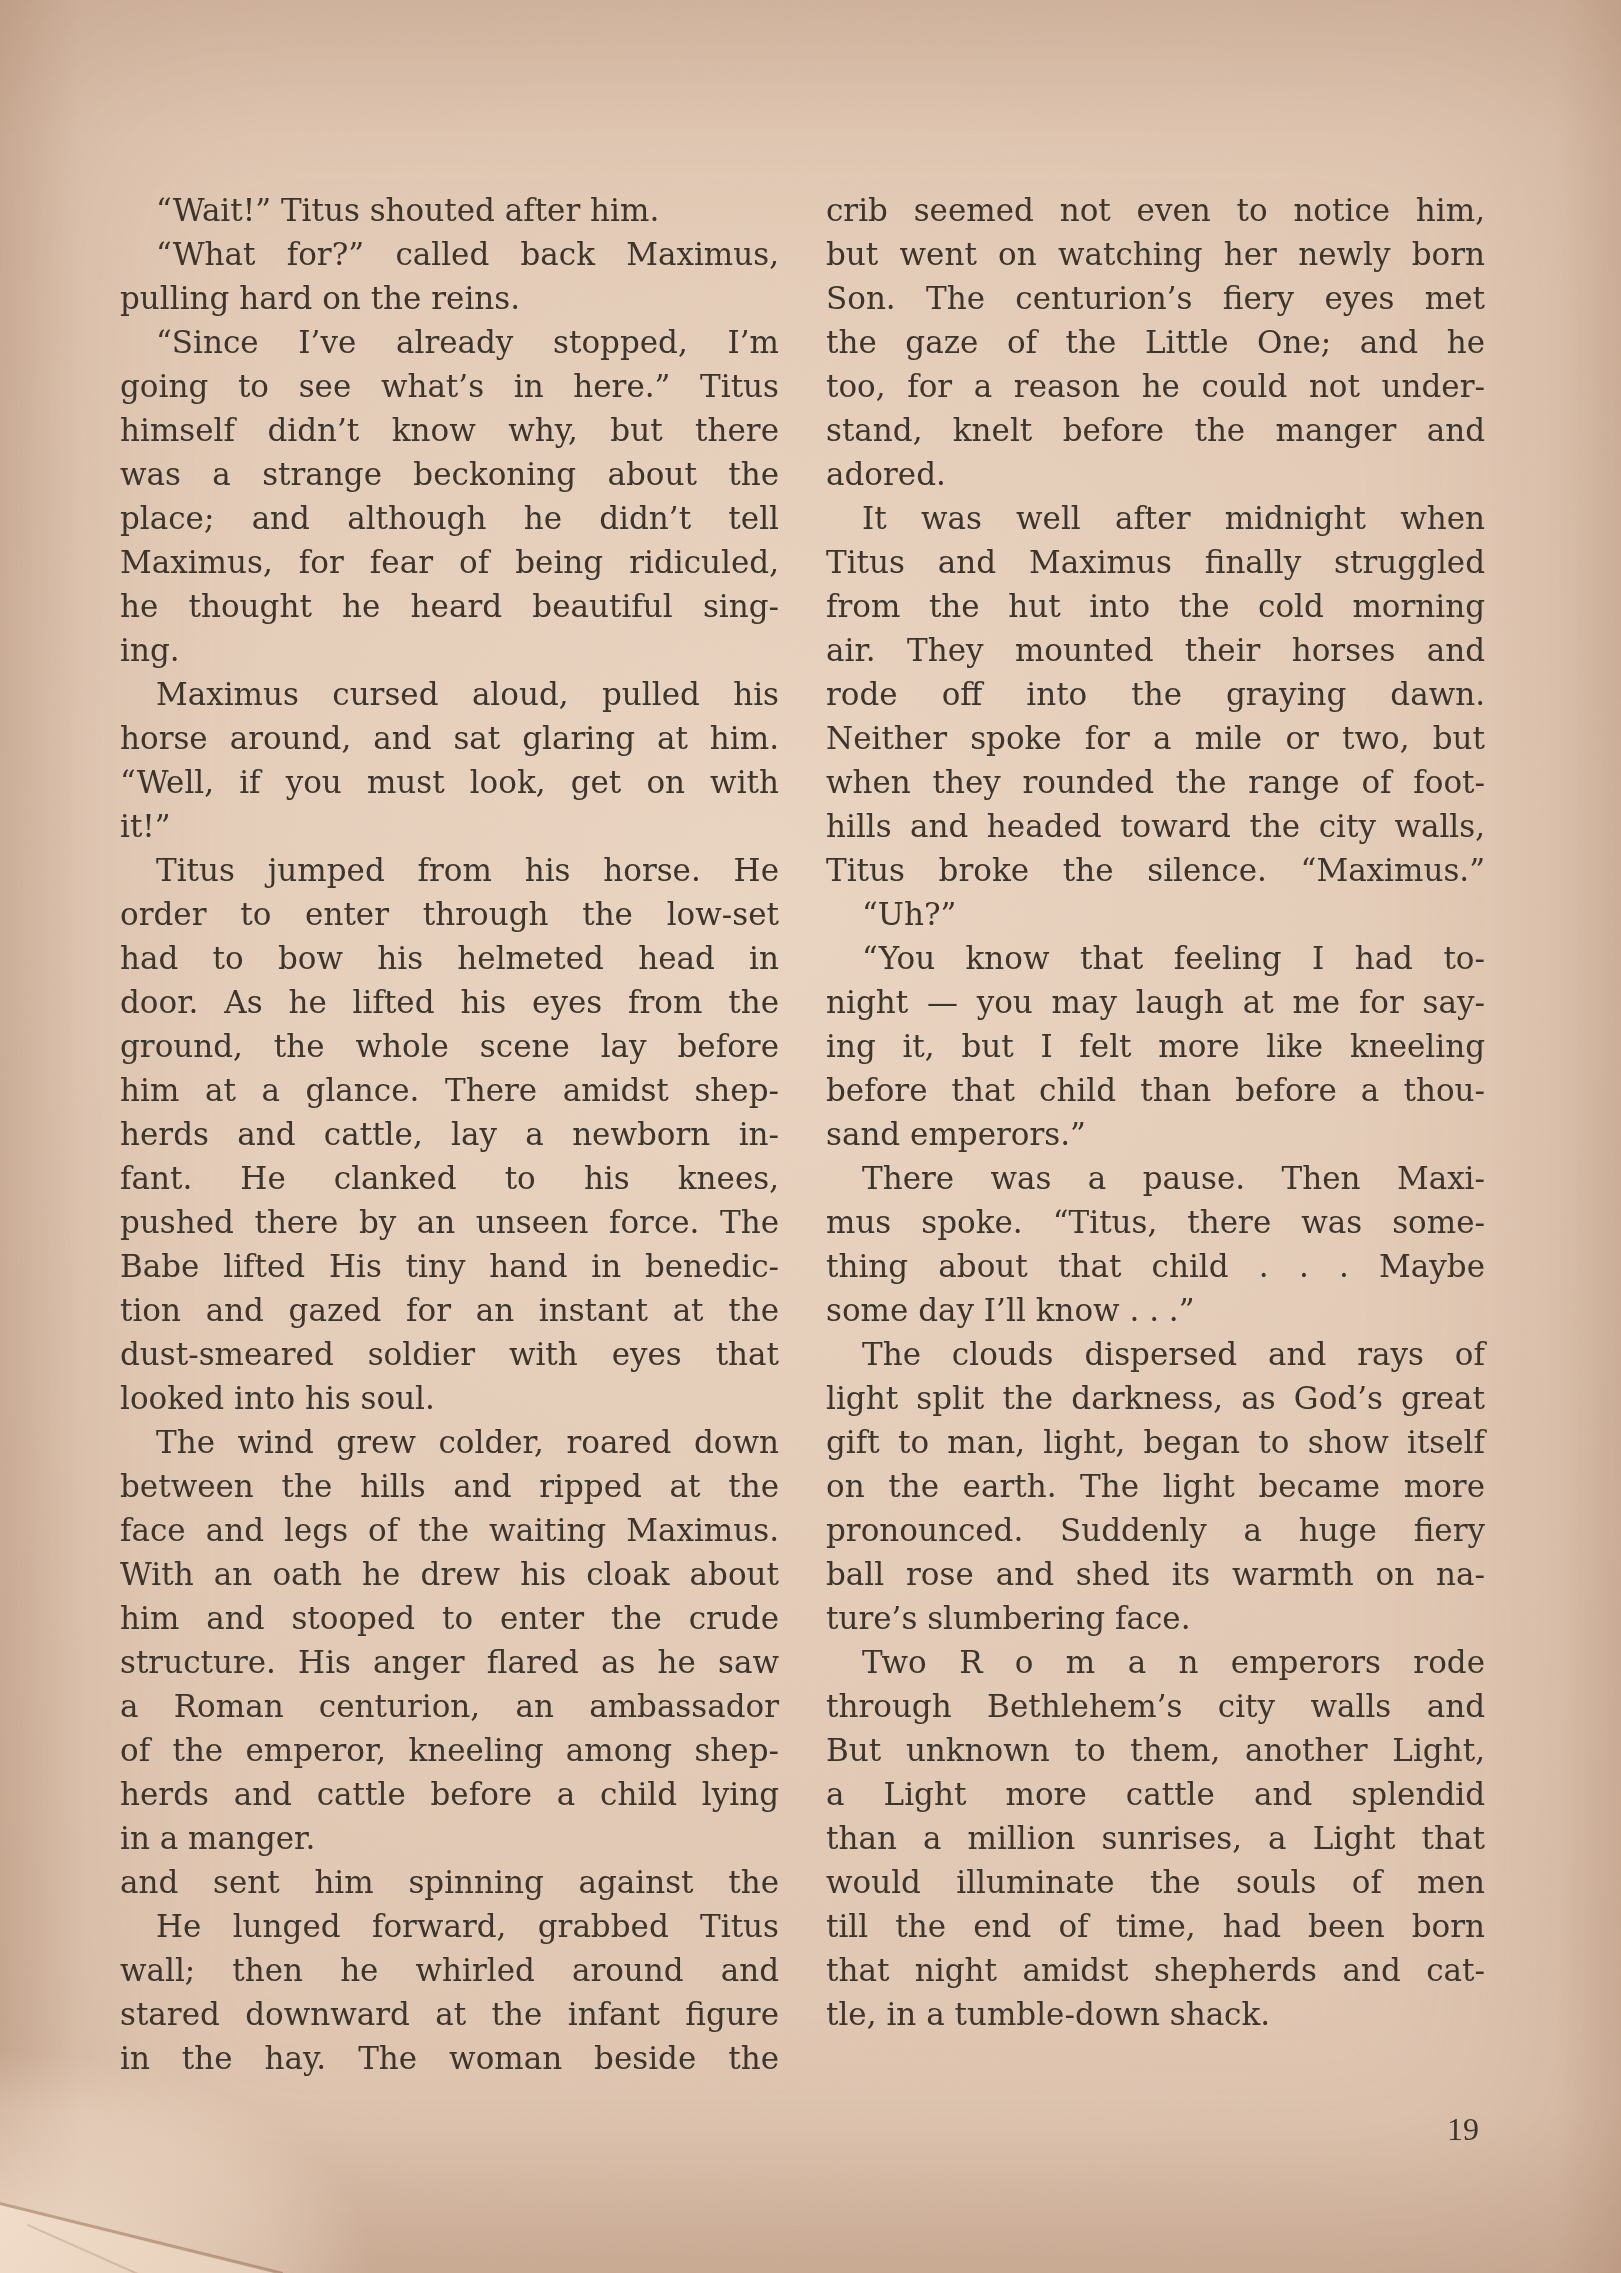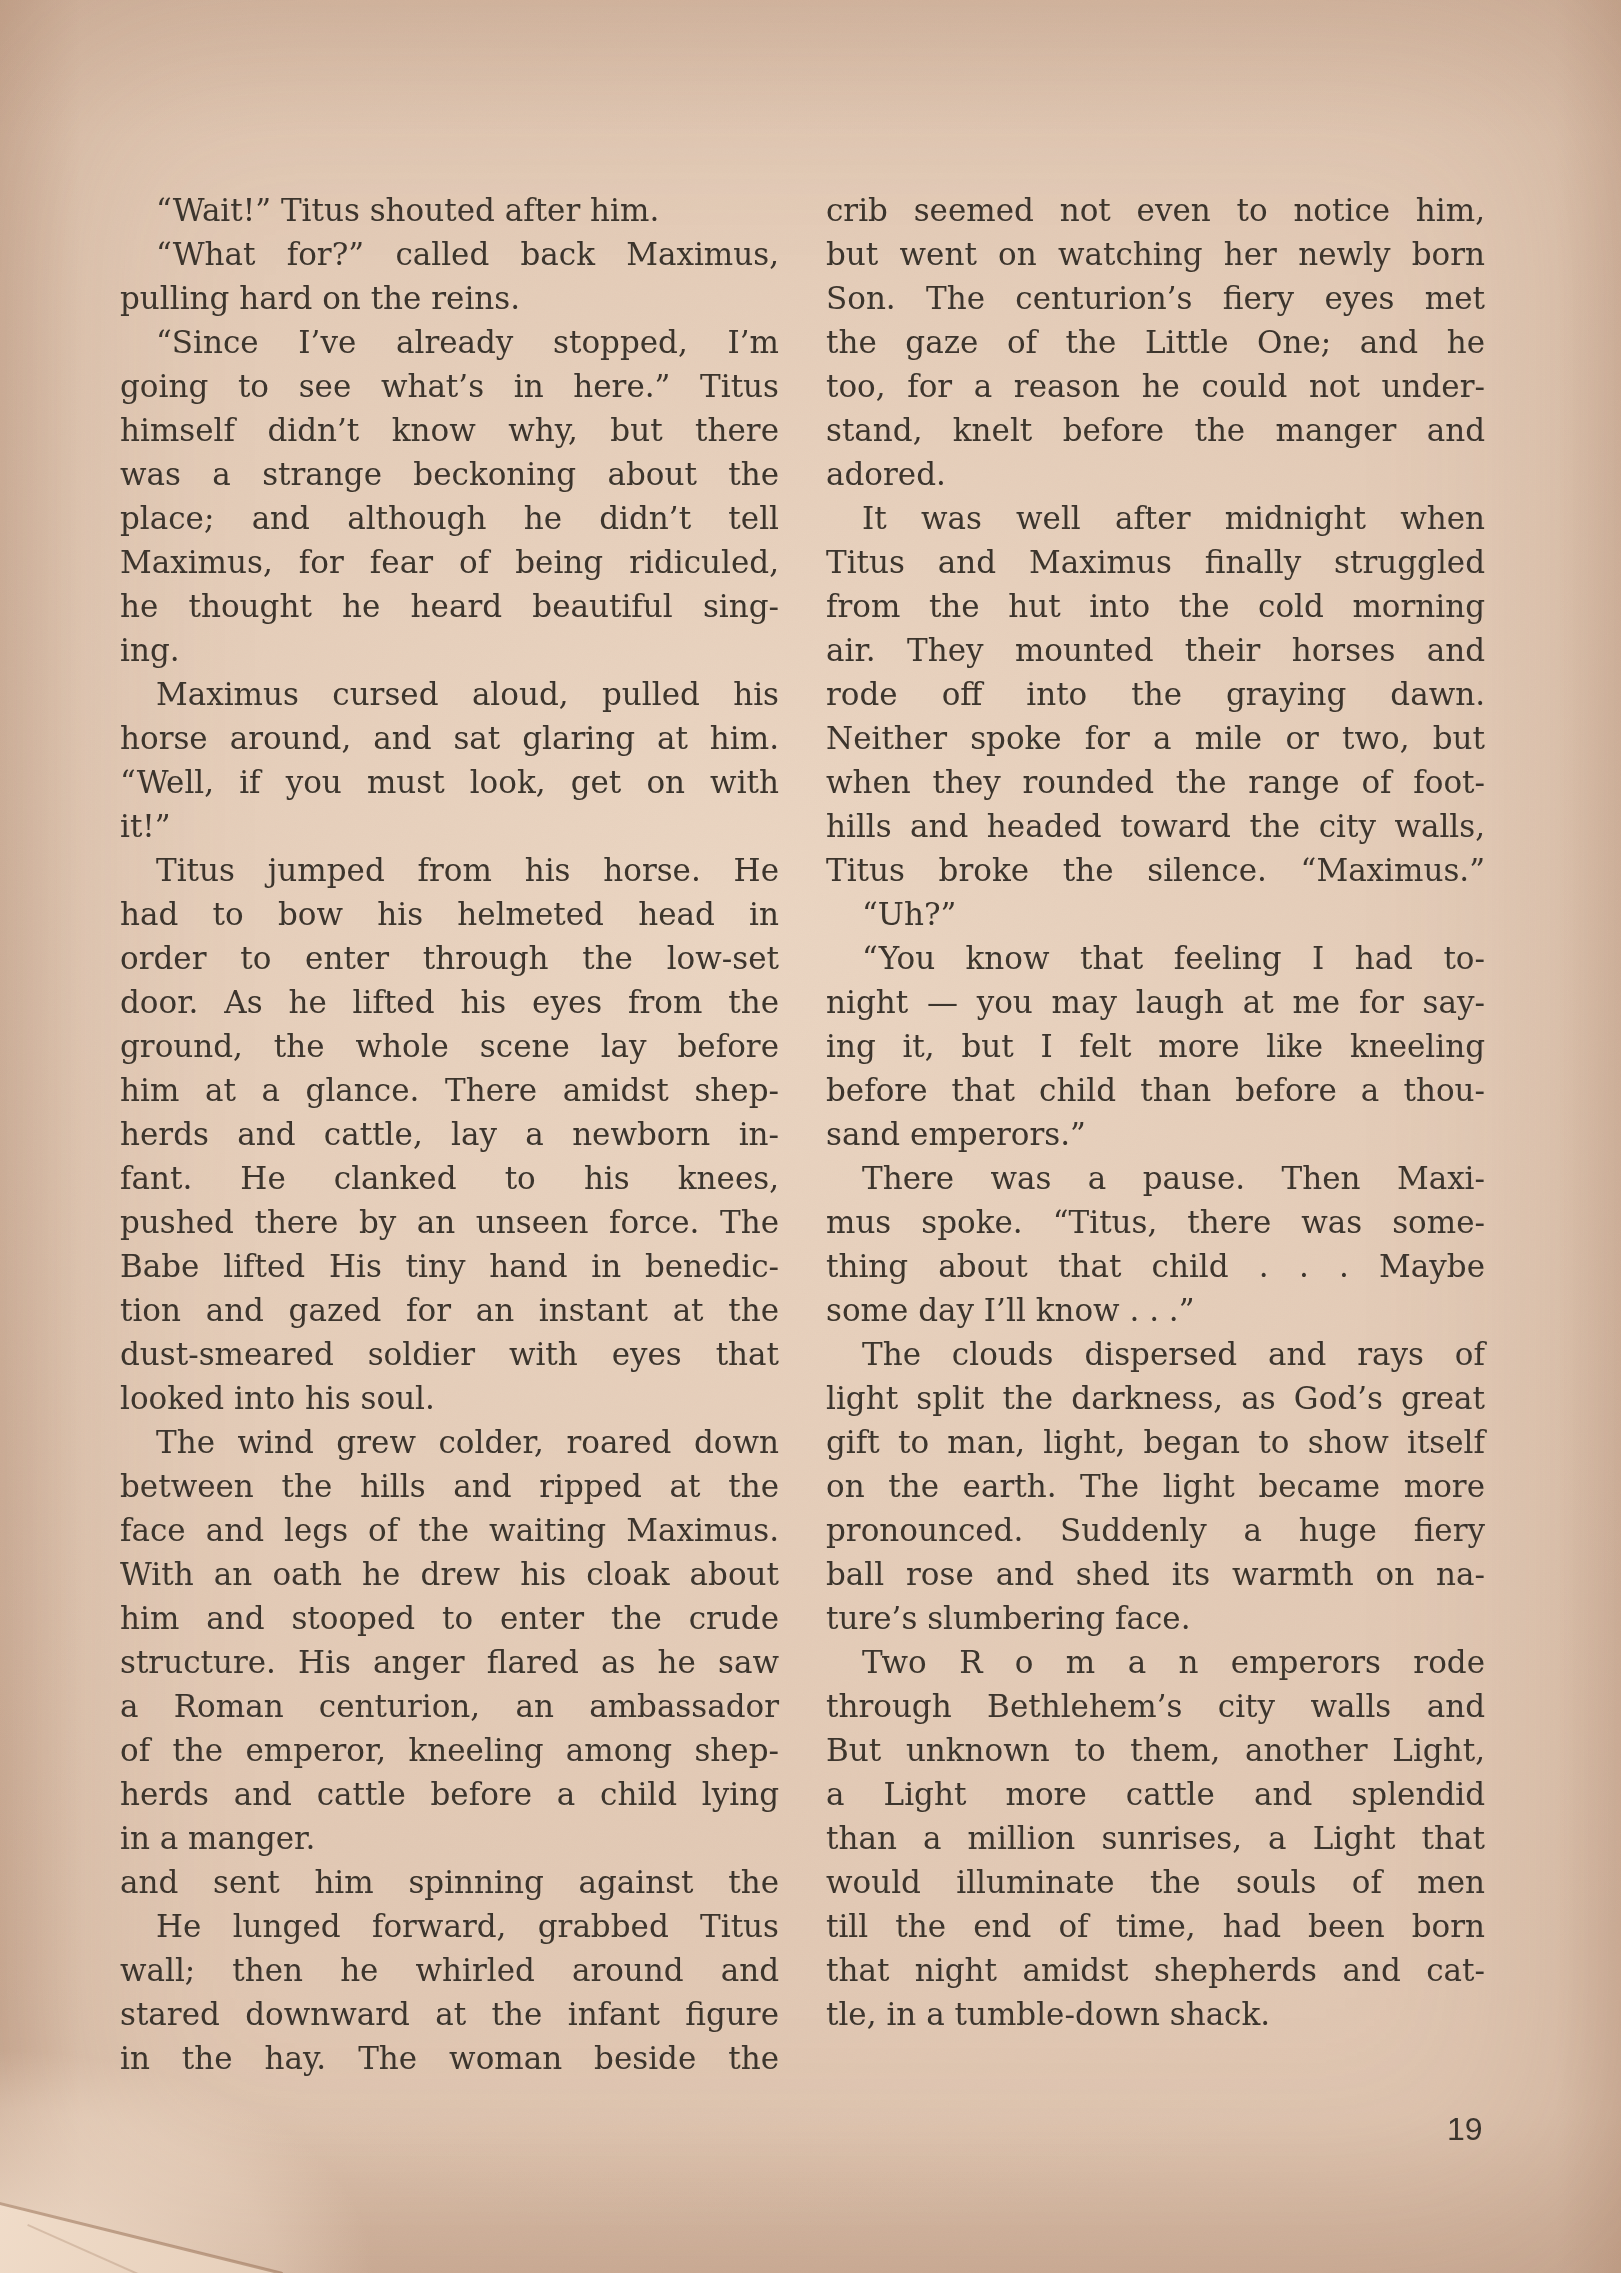--- a/index.html
+++ b/index.html
@@ -47,21 +47,21 @@
     text-align-last: justify;
     text-justify: inter-word;
     white-space: normal;
   }
   .ln.indent { padding-left: 36px; }
   .ln.end { text-align-last: left; }
   .page-number {
     position: absolute;
     left: 1447px;
     top: 2110px;
-    font-family: Liberation Sans, sans-serif;
+    font-family: Liberation Serif, serif;
     font-size: 32px;
     line-height: 38px;
     color: #3c352d;
   }
   
   .corner-worn {
     position: absolute;
     left: 0; top: 2015px;
     width: 433px; height: 258px;
     background: radial-gradient(115% 115% at 0% 100%, rgba(246,228,210,0.85) 0%, rgba(246,228,210,0.35) 55%, rgba(246,228,210,0) 75%);
@@ -127,22 +127,22 @@
       <div class="ln">was a strange beckoning about the</div>
       <div class="ln">place; and although he didn’t tell</div>
       <div class="ln">Maximus, for fear of being ridiculed,</div>
       <div class="ln">he thought he heard beautiful sing-</div>
       <div class="ln end">ing.</div>
       <div class="ln indent">Maximus cursed aloud, pulled his</div>
       <div class="ln">horse around, and sat glaring at him.</div>
       <div class="ln">“Well, if you must look, get on with</div>
       <div class="ln end">it!”</div>
       <div class="ln indent">Titus jumped from his horse.  He</div>
+      <div class="ln">order to enter through the low-set</div>
       <div class="ln">had to bow his helmeted head in</div>
-      <div class="ln">order to enter through the low-set</div>
       <div class="ln">door.  As he lifted his eyes from the</div>
       <div class="ln">ground, the whole scene lay before</div>
       <div class="ln">him at a glance.  There amidst shep-</div>
       <div class="ln">herds and cattle, lay a newborn in-</div>
       <div class="ln">fant.  He clanked to his knees,</div>
       <div class="ln">pushed there by an unseen force. The</div>
       <div class="ln">Babe lifted His tiny hand in benedic-</div>
       <div class="ln">tion and gazed for an instant at the</div>
       <div class="ln">dust-smeared soldier with eyes that</div>
       <div class="ln end">looked into his soul.</div>

